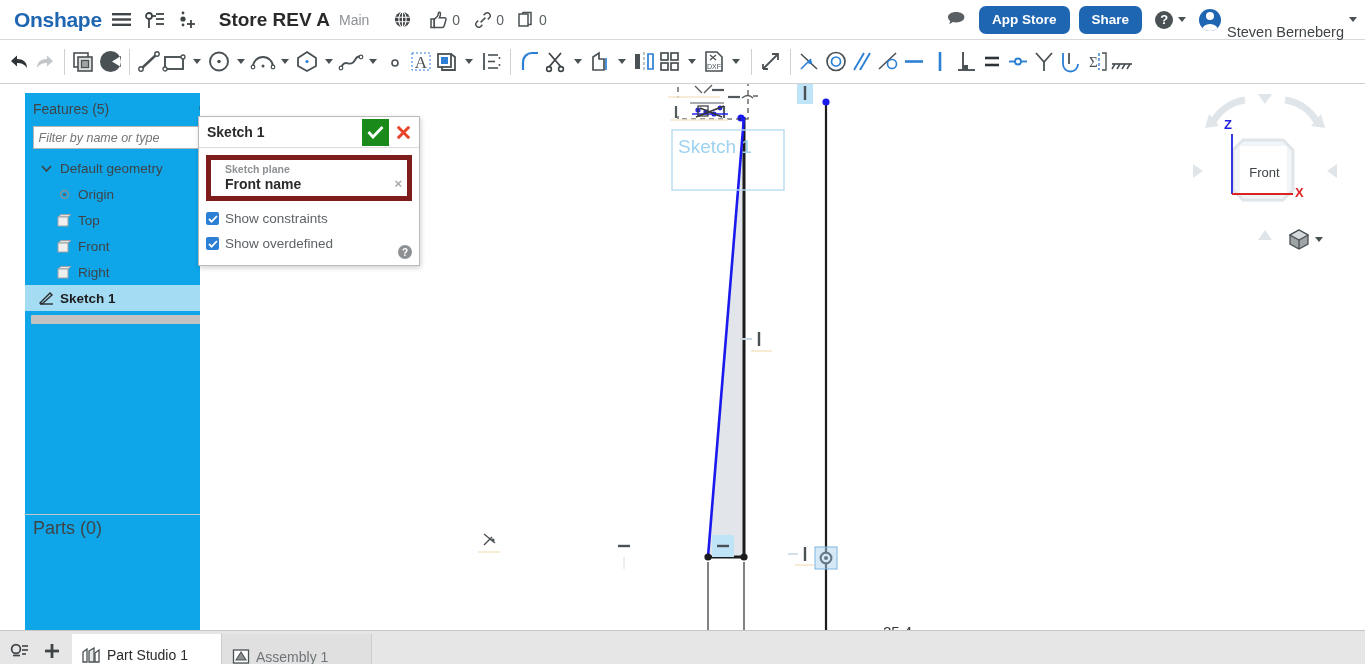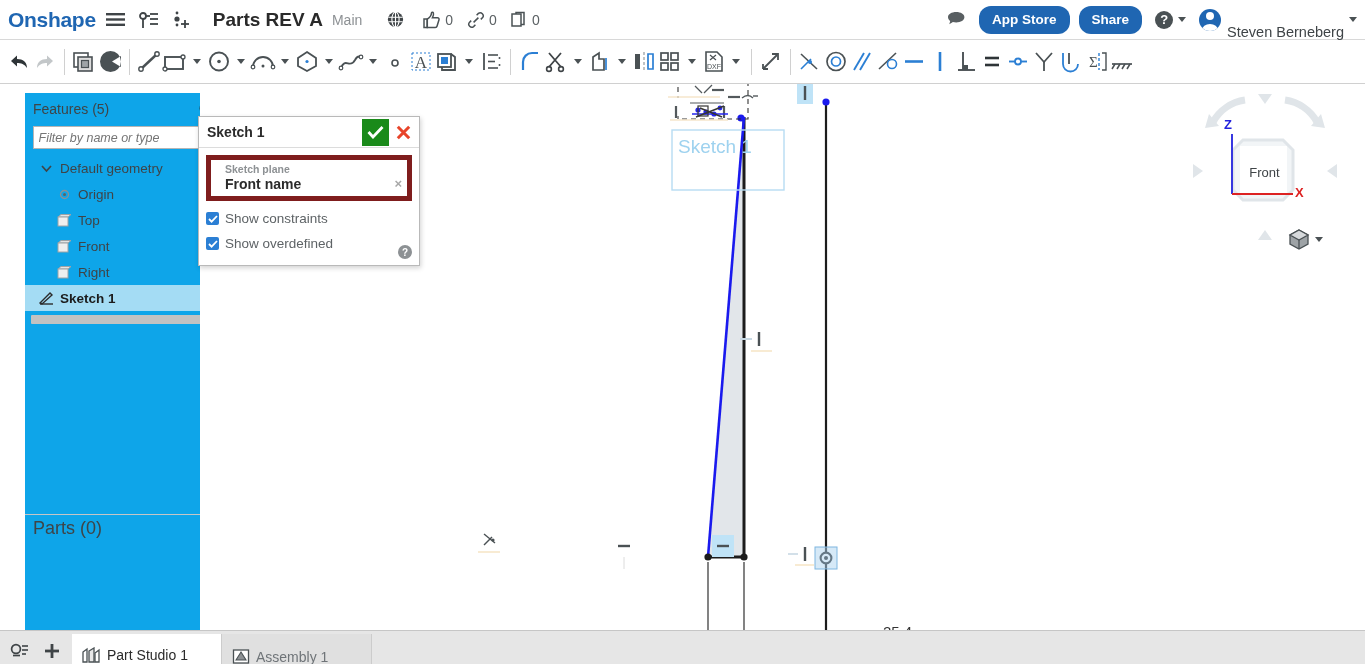--- a/index.html
+++ b/index.html
@@ -14,21 +14,21 @@
 
   
   #header {
     position: absolute; left: 0; top: 0; width: 1365px; height: 40px;
     background: #ffffff;
     display: flex; align-items: center;
     border-bottom: 1px solid #d8d8d8;
   }
   #logo {
     font-size: 21px; font-weight: bold; color: #1f66b2;
-    margin-left: 8px; letter-spacing: -0.3px;
+    margin-left: 14px; letter-spacing: -0.3px;
   }
   .hdr-icon {
     width: 26px; height: 26px; margin-left: 7px;
     display: flex; align-items: center; justify-content: center;
     cursor: pointer; color: #3f4447;
   }
   #doc-title {
     font-size: 19px; font-weight: bold; color: #2a2a2a;
     margin-left: 18px; white-space: nowrap;
   }
@@ -41,21 +41,21 @@
   .counter-group .cnum {
     font-size: 14px; color: #5b6164; margin-left: 4px;
   }
   #hdr-right {
     margin-left: auto; display: flex; align-items: center; padding-right: 8px;
   }
   .btn-blue {
     background: #1f66b2; color: #fff; border: none;
     font-family: "Liberation Sans", sans-serif;
     font-size: 13.5px; font-weight: bold;
-    height: 28px; padding: 0 13px; border-radius: 12px;
+    height: 28px; padding: 0 13px; border-radius: 7px;
     margin-left: 9px; cursor: pointer; white-space: nowrap;
   }
   #help-wrap { display: flex; align-items: center; margin-left: 13px; cursor: pointer; }
   #help-circle {
     width: 18px; height: 18px; border-radius: 50%; background: #4a5154;
     color: #fff; font-size: 13px; font-weight: bold;
     display: flex; align-items: center; justify-content: center;
   }
   .caret-dn {
     width: 0; height: 0; margin-left: 5px;
@@ -289,21 +289,21 @@
   <div class="hdr-icon">
     <svg width="20" height="18" viewBox="0 0 20 18">
       <circle cx="5" cy="8" r="2.6" fill="#3f4447"></circle>
       <circle cx="5" cy="2" r="1.4" fill="#3f4447"></circle>
       <circle cx="5" cy="14" r="1.4" fill="#3f4447"></circle>
       <line x1="13" y1="9" x2="13" y2="17" stroke="#3f4447" stroke-width="1.8"></line>
       <line x1="9" y1="13" x2="17" y2="13" stroke="#3f4447" stroke-width="1.8"></line>
     </svg>
   </div>
 
-  <div id="doc-title">Parts REV A</div>
+  <div id="doc-title">Store REV A</div>
   <div id="doc-branch">Main</div>
 
   <div class="hdr-icon" style="margin-left:20px;">
     <svg width="17" height="17" viewBox="0 0 17 17">
       <circle cx="8.5" cy="8.5" r="7.6" fill="#3f4447"></circle>
       <path d="M1.3 6.2 h14.4 M1.3 10.8 h14.4" stroke="#fff" stroke-width="1.1"></path>
       <ellipse cx="8.5" cy="8.5" rx="3.6" ry="7.6" fill="none" stroke="#fff" stroke-width="1.1"></ellipse>
       <line x1="8.5" y1="0.9" x2="8.5" y2="16.1" stroke="#fff" stroke-width="1.1"></line>
     </svg>
   </div>

